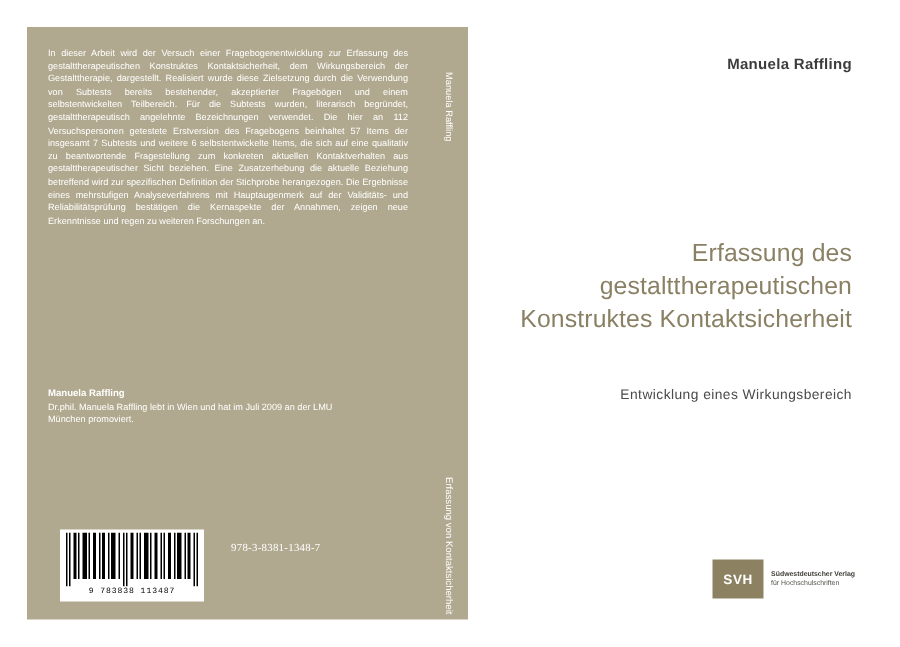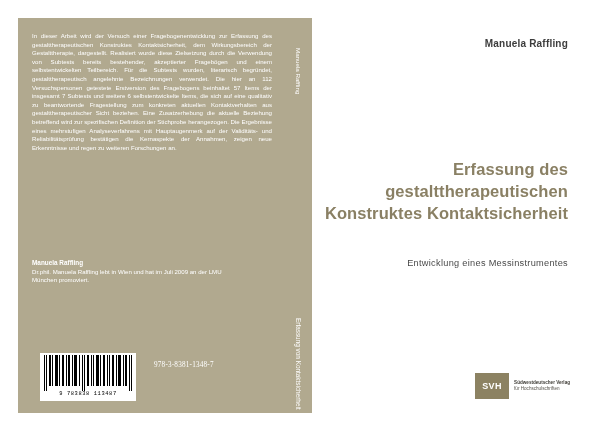--- a/index.html
+++ b/index.html
@@ -155,21 +155,21 @@
     letter-spacing: 0.2px;
   }
 
   .front-title {
     position: absolute;
     right: 14px;
     top: 140px;
     width: 250px;
     text-align: right;
     font-size: 16.5px;
-    font-weight: bold;
+    font-weight: normal;
     line-height: 22px;
     color: #8a8064;
     letter-spacing: 0.1px;
   }
 
   .front-subtitle {
     position: absolute;
     right: 14px;
     top: 240px;
     width: 250px;
@@ -268,21 +268,21 @@
   <div class="spine">
     <div class="spine-inner">
       <div class="spine-text spine-author">Manuela Raffling</div>
       <div class="spine-text spine-title">Erfassung von Kontaktsicherheit</div>
     </div>
   </div>
 
   <div class="front-cover">
     <div class="front-author">Manuela Raffling</div>
     <div class="front-title">Erfassung des gestalttherapeutischen Konstruktes Kontaktsicherheit</div>
-    <div class="front-subtitle">Entwicklung eines Messinstrumentes</div>
+    <div class="front-subtitle">Entwicklung eines Wirkungsbereich</div>
 
     <div class="publisher">
       <div class="svh-mark">SVH</div>
       <div class="pub-lines">
         <div class="pub-name">Südwestdeutscher Verlag</div>
         <div>für Hochschulschriften</div>
       </div>
     </div>
   </div>
 

